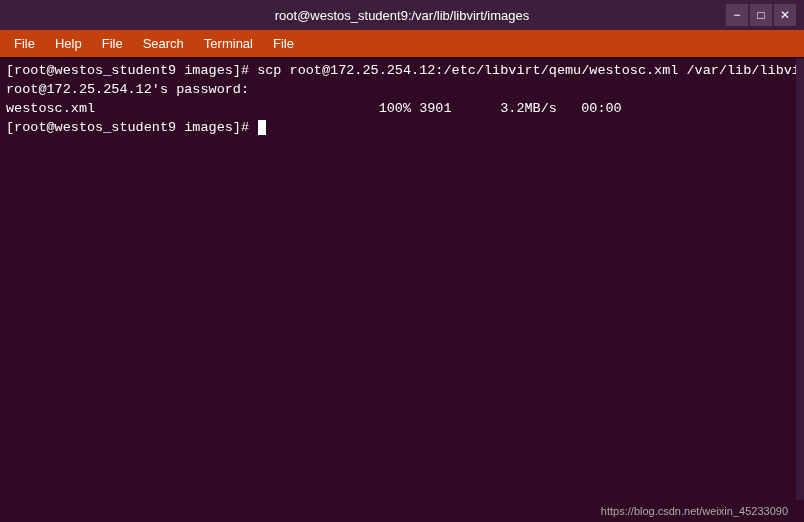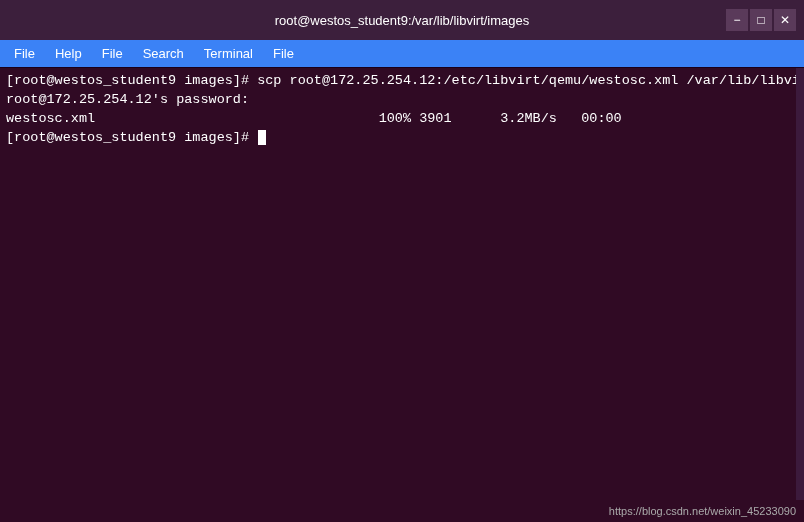--- a/index.html
+++ b/index.html
@@ -20,21 +20,21 @@
       width: 804px;
       height: 522px;
       display: flex;
       flex-direction: column;
       background: #300a24;
     }
 
     
     .titlebar {
       background: #3c1f3c;
-      height: 40px;
+      height: 30px;
       display: flex;
       align-items: center;
       justify-content: space-between;
       padding: 0 8px;
       flex-shrink: 0;
     }
 
     .titlebar-title {
       color: #ffffff;
       font-size: 13px;
@@ -57,21 +57,21 @@
       font-size: 12px;
       cursor: pointer;
       display: flex;
       align-items: center;
       justify-content: center;
       font-family: sans-serif;
     }
 
     
     .menubar {
-      background: #3b82f6;
+      background: #c2410c;
       height: 28px;
       display: flex;
       align-items: center;
       padding: 0 4px;
       flex-shrink: 0;
       border-bottom: 1px solid #1a001a;
     }
 
     .menu-item {
       color: #ffffff;
@@ -118,21 +118,21 @@
       background: #3c1a3c;
     }
 
     
     .statusbar {
       background: #300a24;
       height: 22px;
       display: flex;
       align-items: center;
       justify-content: flex-end;
-      padding: 0 8px;
+      padding: 0 16px;
       flex-shrink: 0;
     }
 
     .statusbar-text {
       color: #aaaaaa;
       font-size: 11px;
       font-family: sans-serif;
     }
   </style>
 </head>

